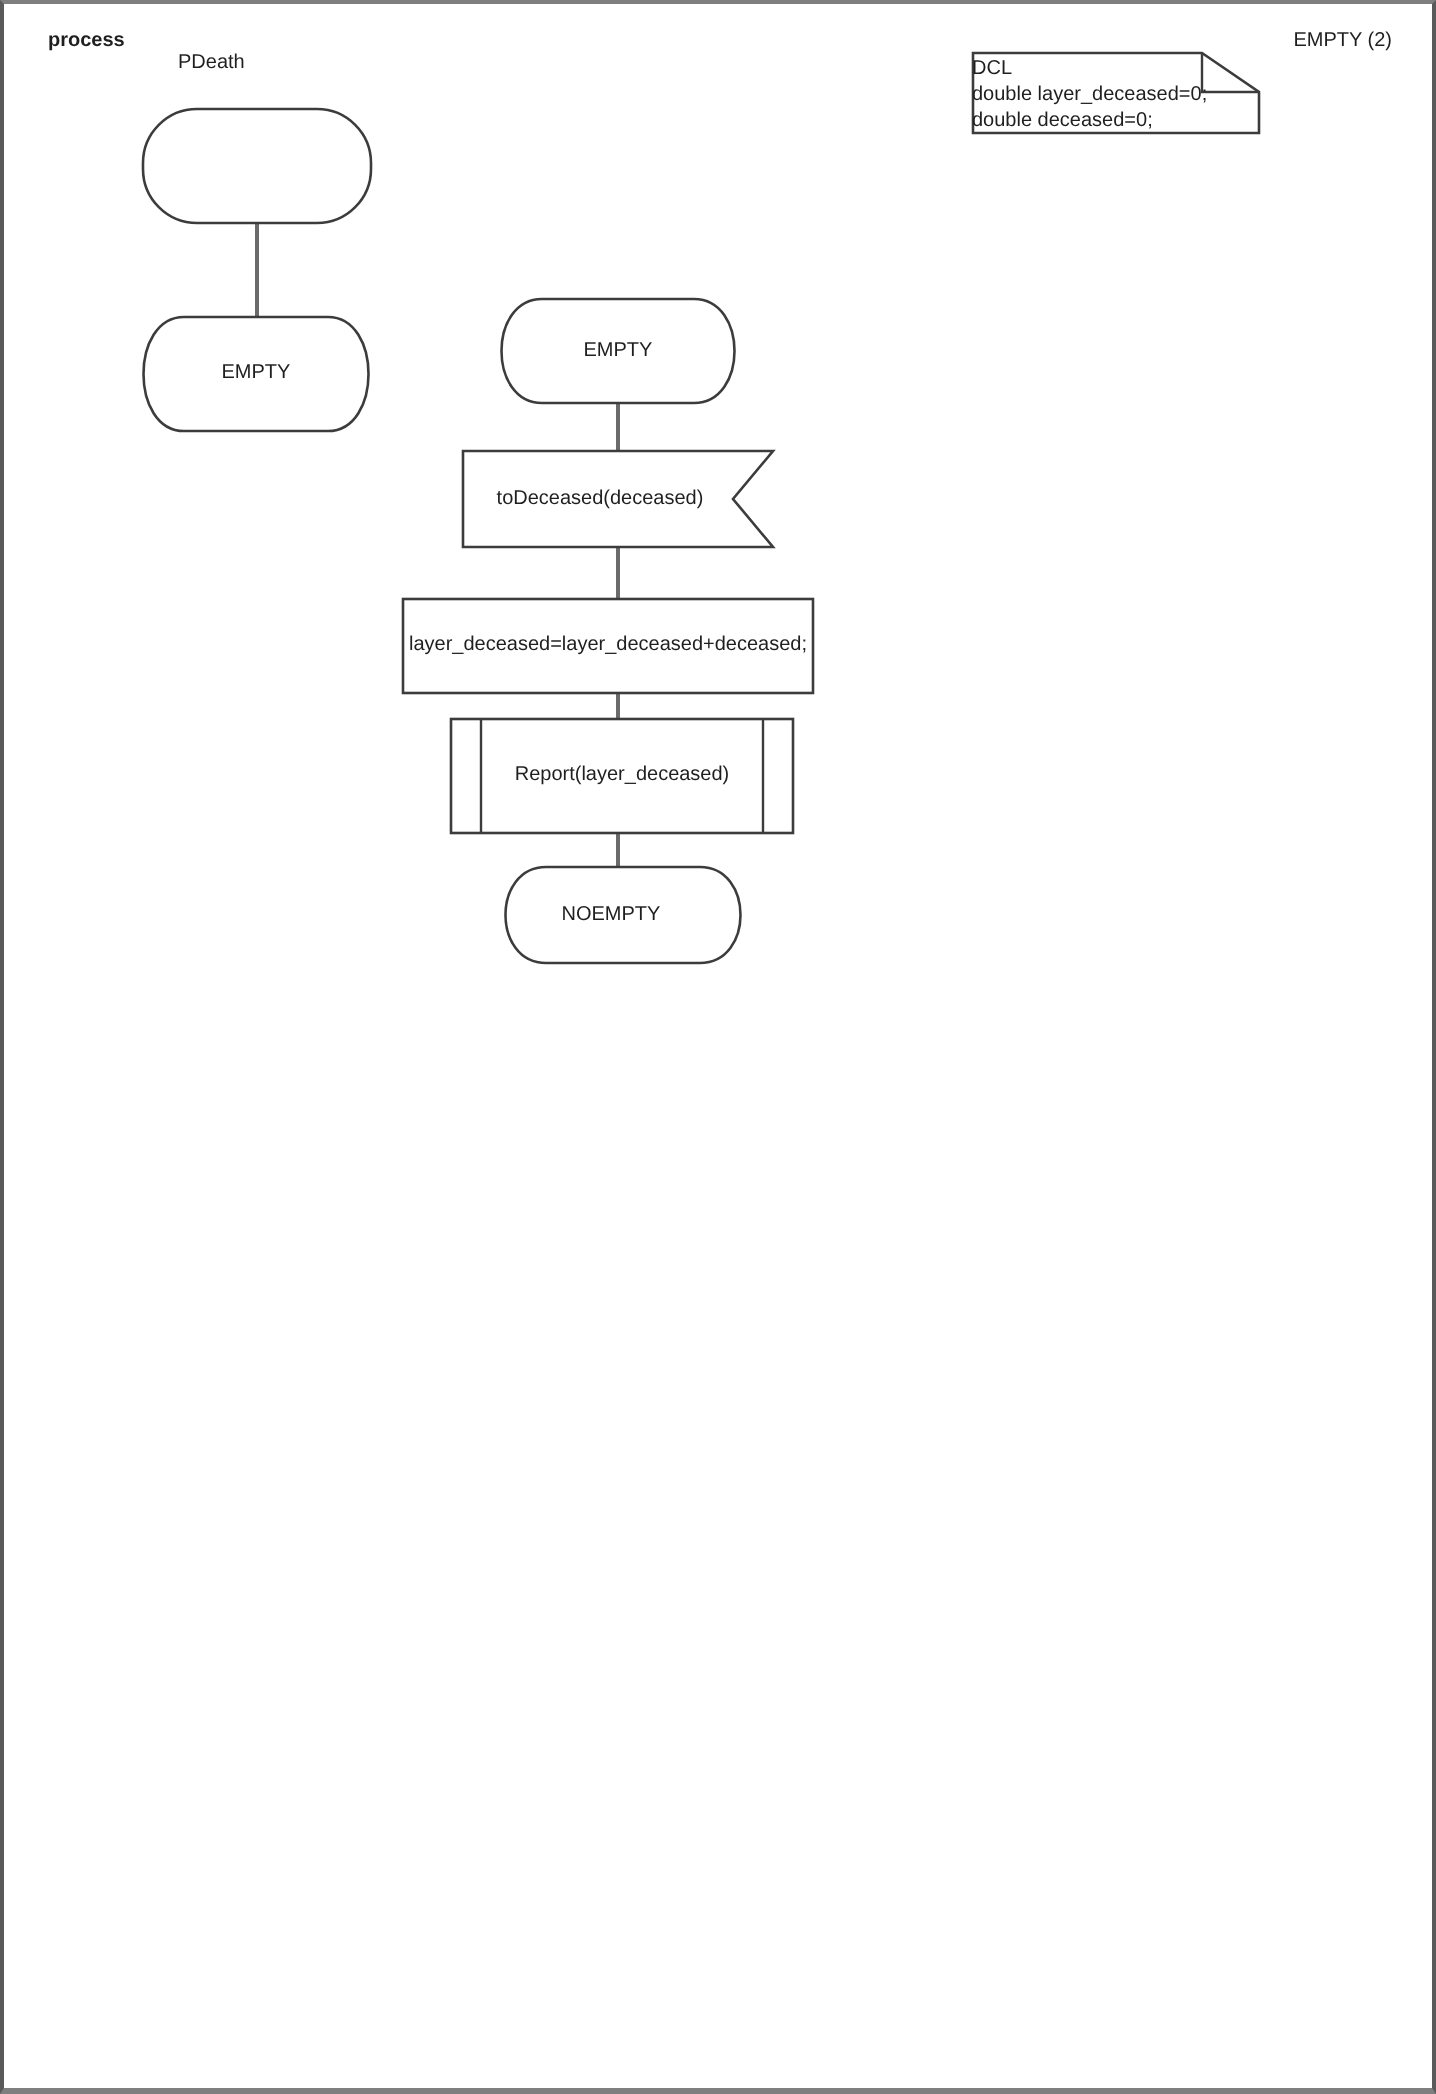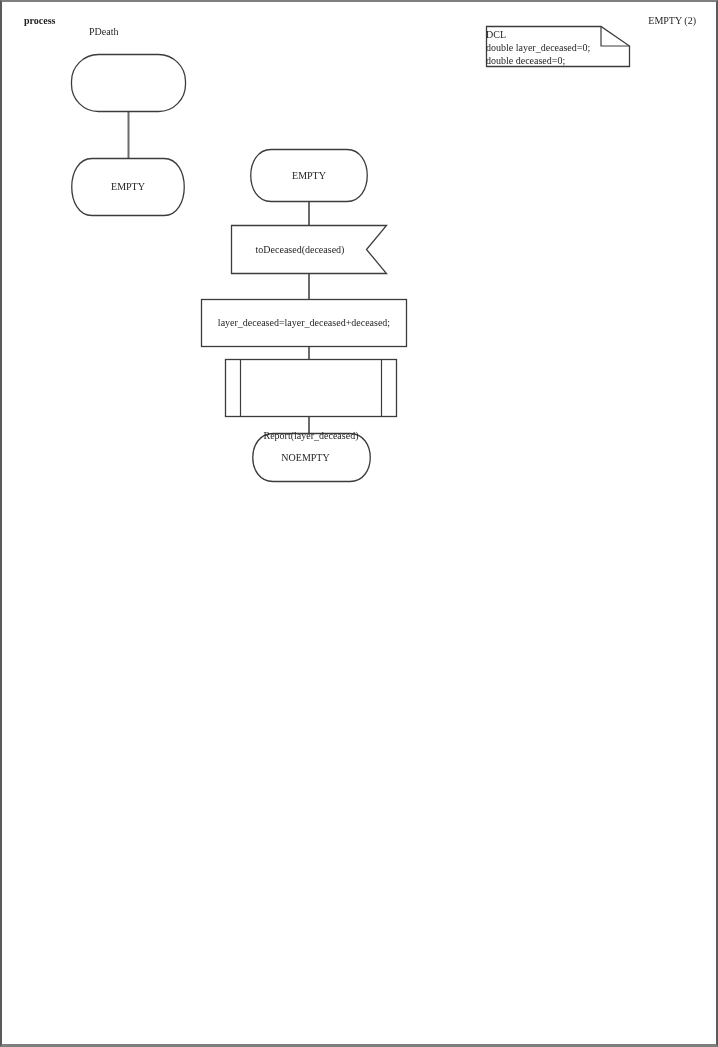--- a/index.html
+++ b/index.html
@@ -5,21 +5,21 @@
   html, body { margin: 0; padding: 0; background: #e8e8e8; }
   .page {
     position: relative;
     width: 718px;
     height: 1047px;
     box-sizing: border-box;
     background: #ffffff;
     border: 2px solid #5a5a5a;
     border-top-color: #7f7f7f;
     border-bottom: 3px solid #7f7f7f;
-    font-family: Liberation Serif, serif;
+    font-family: Liberation Sans, sans-serif;
     overflow: hidden;
     padding-left: 44px;
   }
   .canvas { position: absolute; left: -2px; top: -2px; width: 718px; height: 1047px; }
   .lbl {
     position: absolute;
     font-size: 10px;
     color: #1f1f1f;
     white-space: nowrap;
     line-height: 12px;
@@ -77,16 +77,16 @@
   <div class="dcl-text">
     <div class="dcl-line">DCL</div>
     <div class="dcl-line">double layer_deceased=0;</div>
     <div class="dcl-line">double deceased=0;</div>
   </div>
 
   <div class="lbl center" style="left:70px; top:156px; width:112px; height:57px;">EMPTY</div>
   <div class="lbl center" style="left:249px; top:147px; width:116px; height:53px;">EMPTY</div>
   <div class="lbl center" style="left:229px; top:223px; width:138px; height:49px;">toDeceased(deceased)</div>
   <div class="lbl center" style="left:199px; top:297px; width:206px; height:48px;border-radius:15px;">layer_deceased=layer_deceased+deceased;</div>
-  <div class="lbl center" style="left:238px; top:357px; width:142px; height:58px;margin-top:48px;">Report(layer_deceased)</div>
+  <div class="lbl center" style="left:238px; top:357px; width:142px; height:58px;">Report(layer_deceased)</div>
   <div class="lbl center" style="left:251px; top:431px; width:105px; height:49px;">NOEMPTY</div>
 
 </div>
 
 </body></html>

